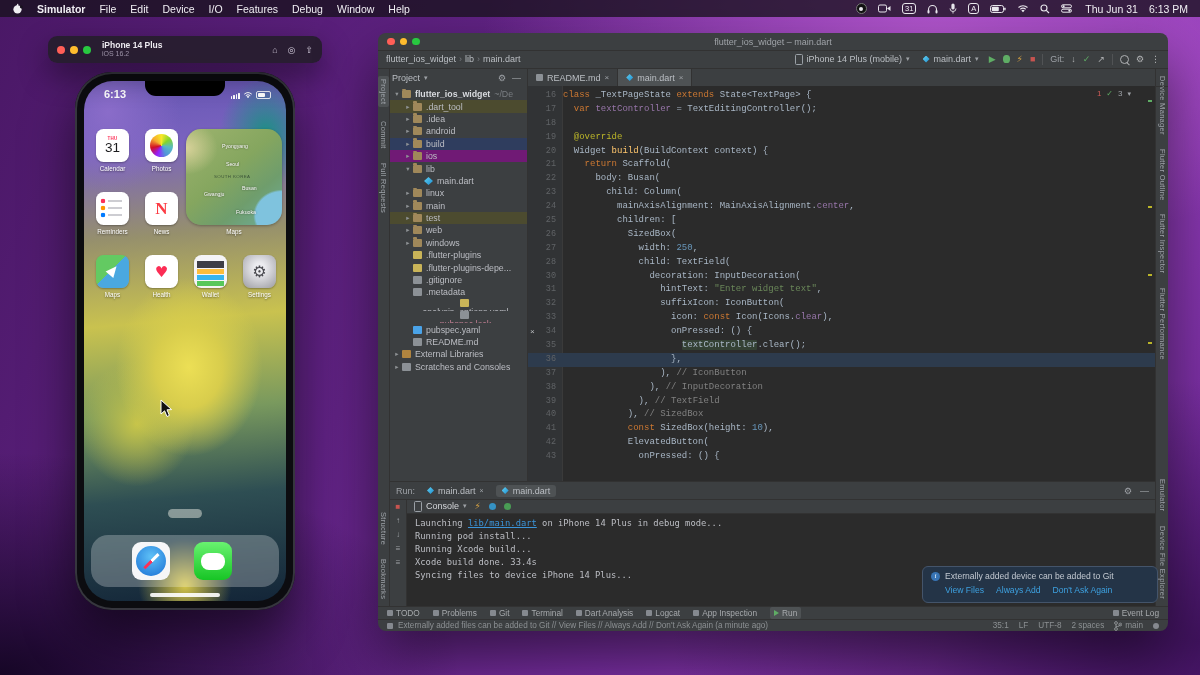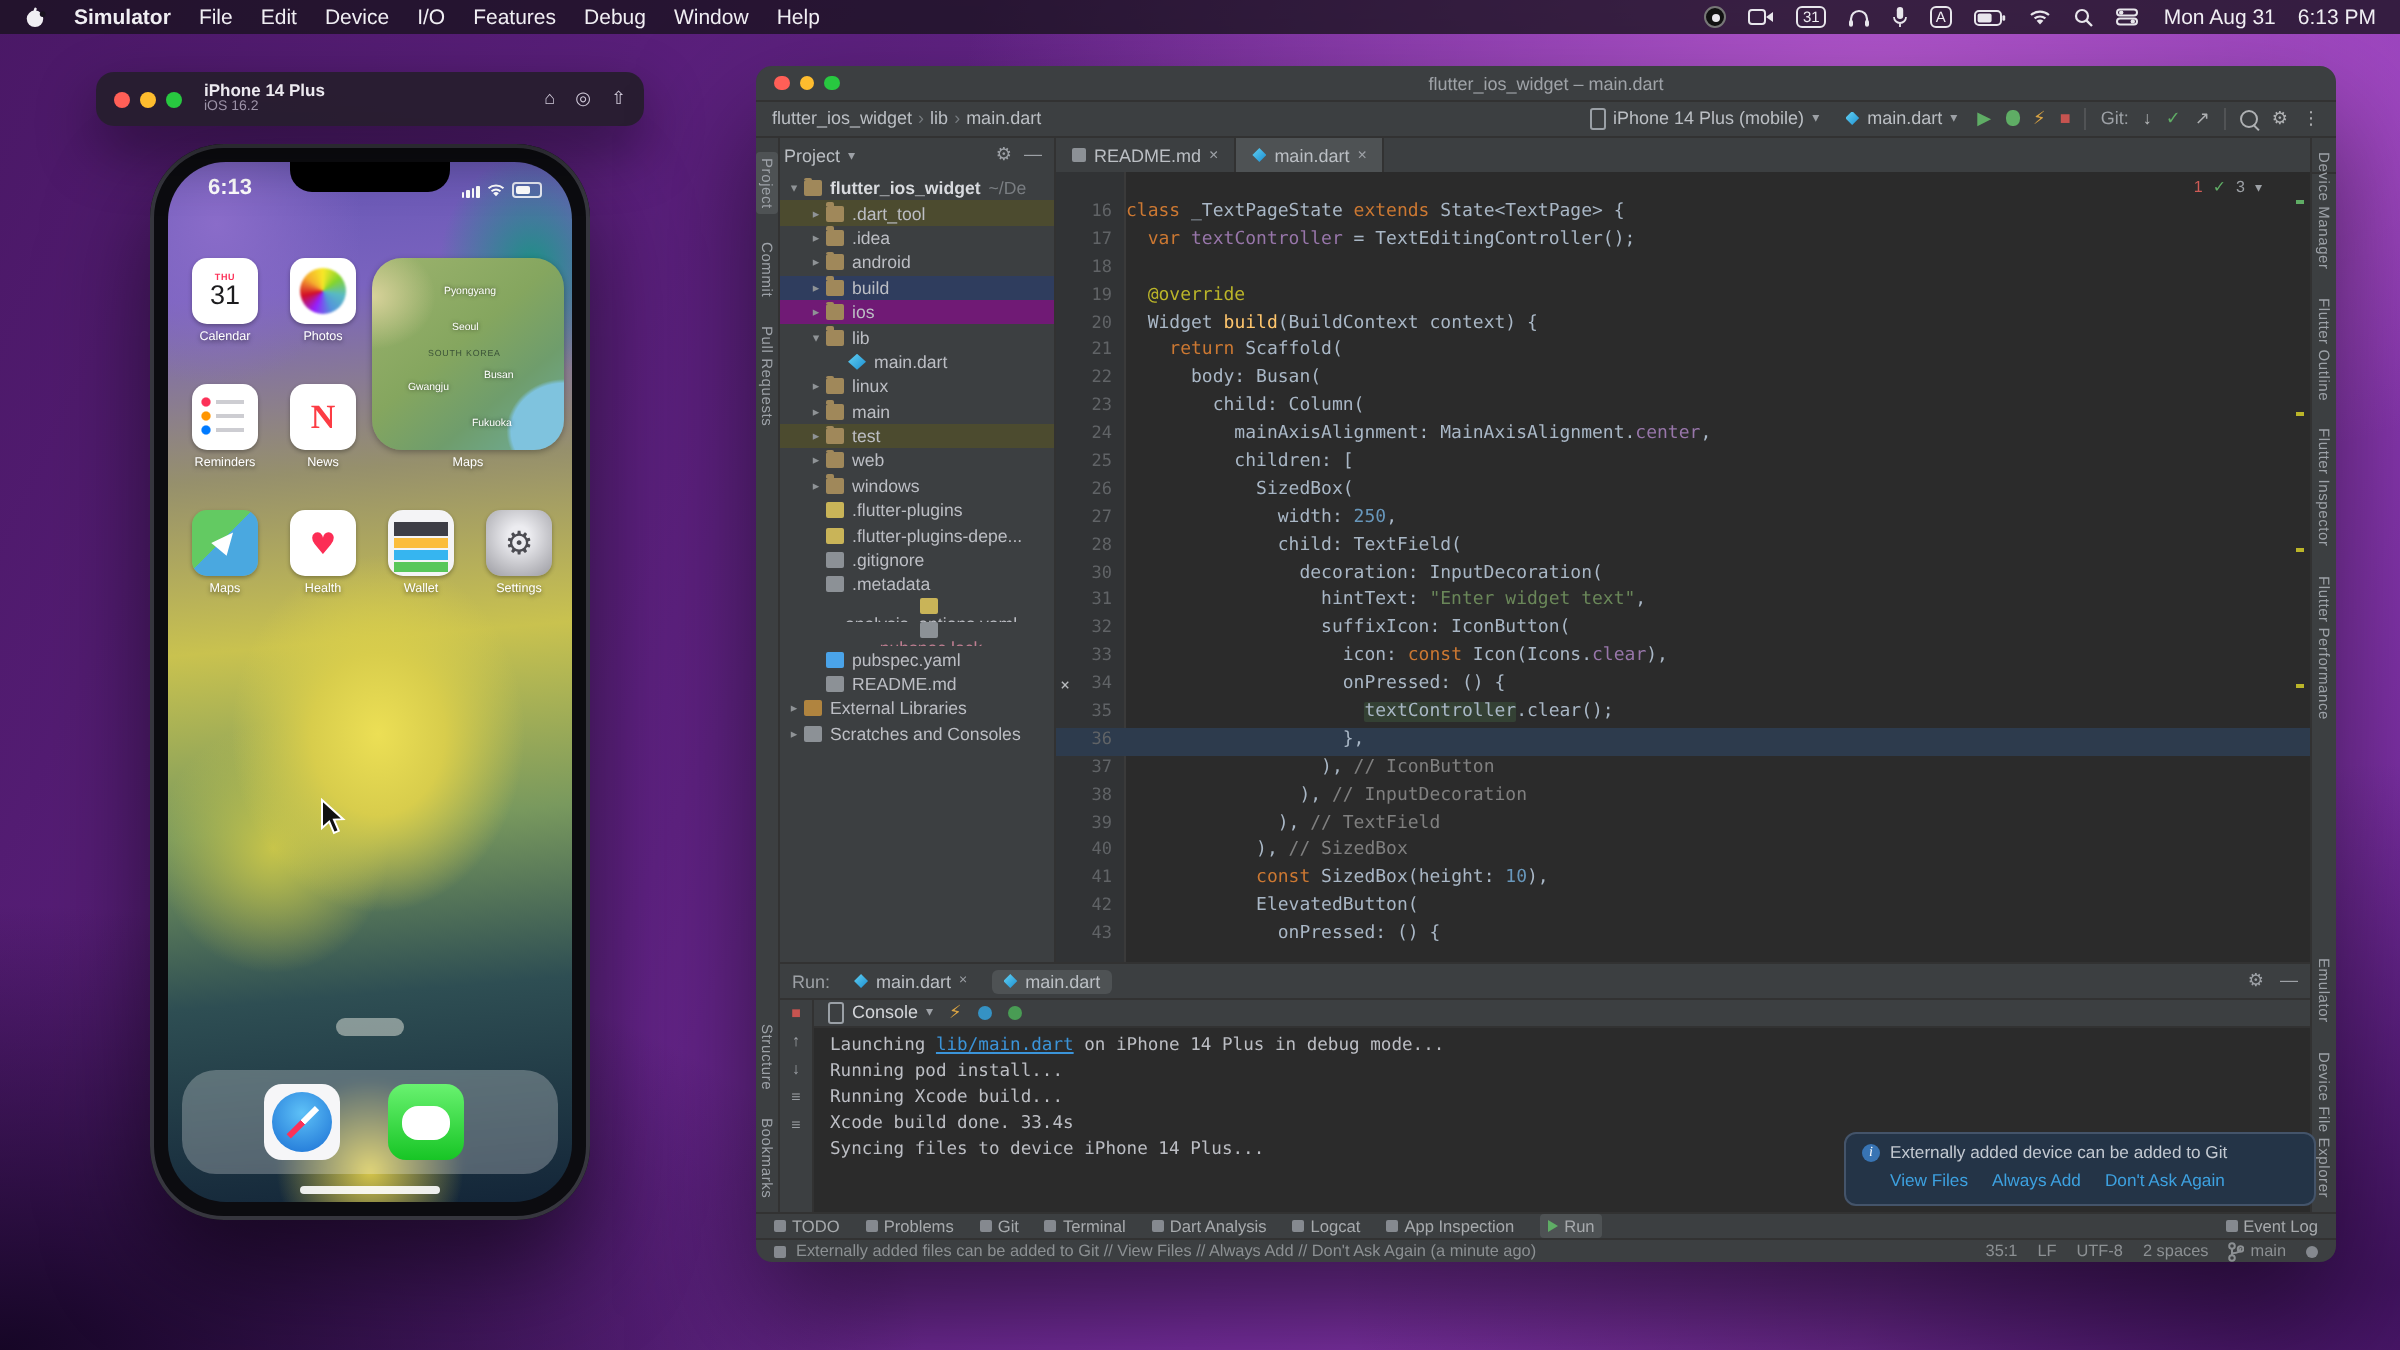--- a/index.html
+++ b/index.html
@@ -166,21 +166,21 @@
   .troot{color:#d8dade;font-weight:700;}
   .tsuffix{color:#7a7e82;margin-left:4px;}
   .tc-pink{color:#c07f92;}
   .bg-olive{background:#4c4b2f;}
   .bg-navy{background:#2f3d5e;}
   .bg-navy2{background:#701a75;}
   
   .editor{position:absolute;left:150px;top:53px;right:13px;height:395px;background:#2b2b2b;overflow:hidden;
     font-family:"DejaVu Sans Mono",monospace;}
   .gutter-bg{position:absolute;left:0;top:0;bottom:0;width:34px;background:#313335;border-right:1px solid #3a3a3a;}
-  .code-lines{position:absolute;inset:0;padding-top:14px;}
+  .code-lines{position:absolute;inset:0;padding-top:3px;font-family:Liberation Mono, monospace;}
   .cline{display:flex;height:13.9px;line-height:13.9px;font-size:9px;position:relative;}
   .cline.current{background:#2d3b4d;}
   .lmark{width:9px;text-align:center;color:#b9bcbf;font-size:8px;flex:none;}
   .lnum{width:19px;text-align:right;padding-right:7px;color:#606366;font-size:8.5px;flex:none;}
   .lcode{white-space:pre;}
   .sg-k{color:#cc7832;}.sg-d{color:#a9b7c6;}.sg-s{color:#6a8759;}.sg-n{color:#6897bb;}
   .sg-c{color:#808080;}.sg-a{color:#bbb529;}.sg-f{color:#9876aa;}.sg-m{color:#ffc66d;}
   .sg-h{color:#a9b7c6;background:#344134;border-radius:1px;}
   .inspections{position:absolute;top:3px;right:24px;display:flex;gap:5px;align-items:center;
     font-family:"Liberation Sans",sans-serif;font-size:8px;color:#9da1a6;z-index:3;}
@@ -283,21 +283,21 @@
       <svg width="10" height="10" viewBox="0 0 10 10">
           <circle cx="4" cy="4" r="3" stroke="#e8e6ec" fill="none" stroke-width="1.1"></circle>
           <path d="M6.3 6.3 9 9" stroke="#e8e6ec" stroke-width="1.2"></path>
         </svg>
       <svg width="11" height="9" viewBox="0 0 11 9">
           <rect x="0.5" y="0.8" width="10" height="3" rx="1.5" stroke="#e8e6ec" fill="none"></rect>
           <circle cx="2.6" cy="2.3" r="1.1" fill="#e8e6ec"></circle>
           <rect x="0.5" y="5.2" width="10" height="3" rx="1.5" stroke="#e8e6ec" fill="none"></rect>
           <circle cx="8.4" cy="6.7" r="1.1" fill="#e8e6ec"></circle>
         </svg>
-      <span class="mb-date">Mon Aug 31</span>
+      <span class="mb-date">Thu Jun 31</span>
       <span>6:13 PM</span>
     </div>
   </div>
 
   <div class="sim-title">
     <span class="tl r"></span>
     <span class="tl y"></span>
     <span class="tl g"></span>
     <span class="tt">
       <div class="t1">iPhone 14 Plus</div>

